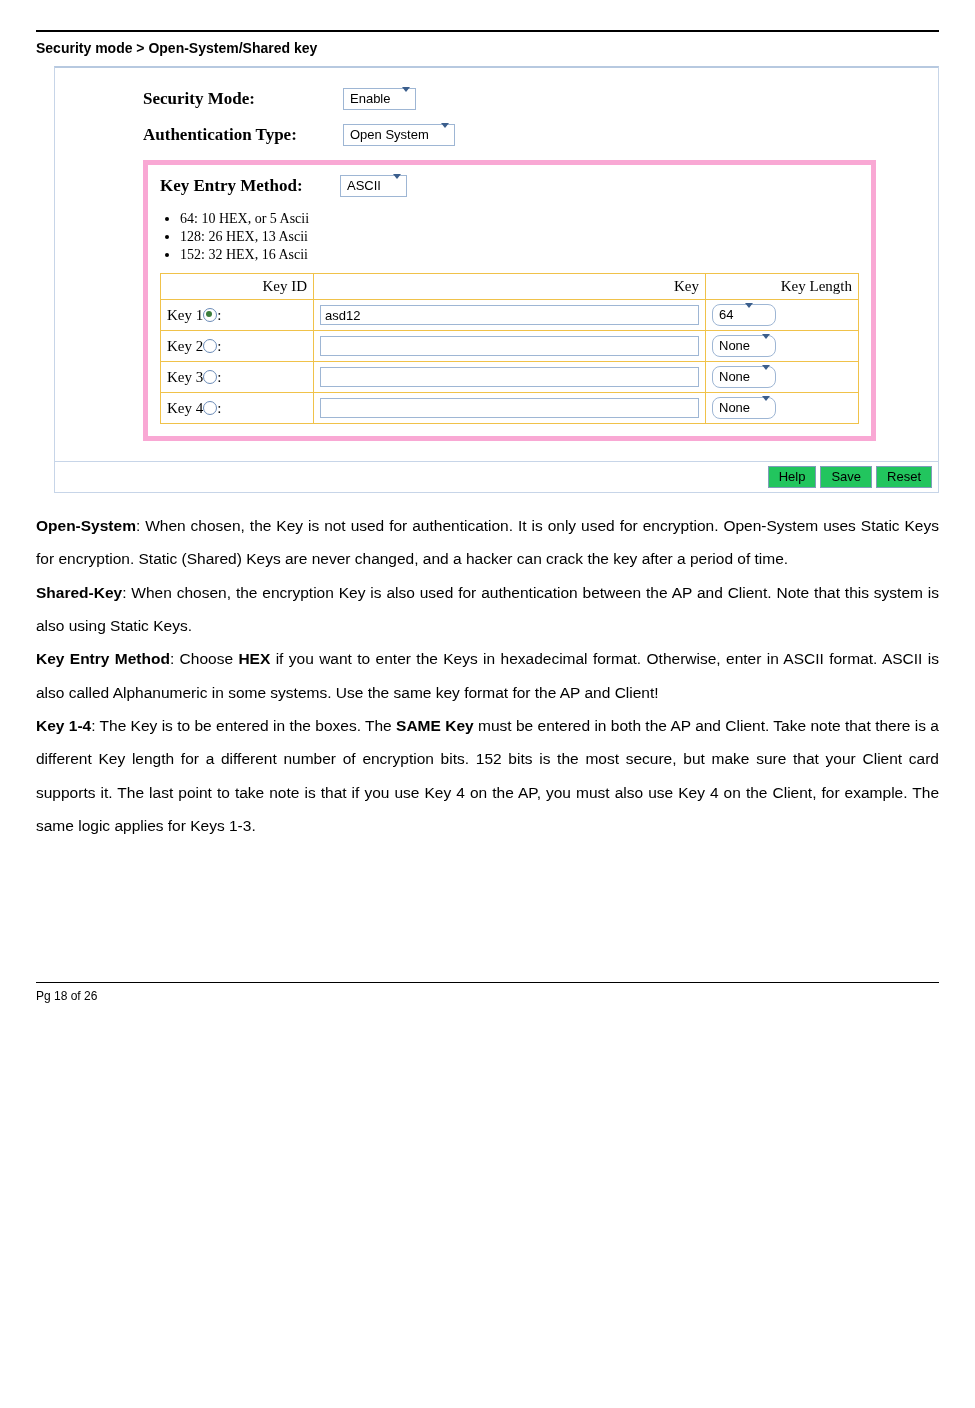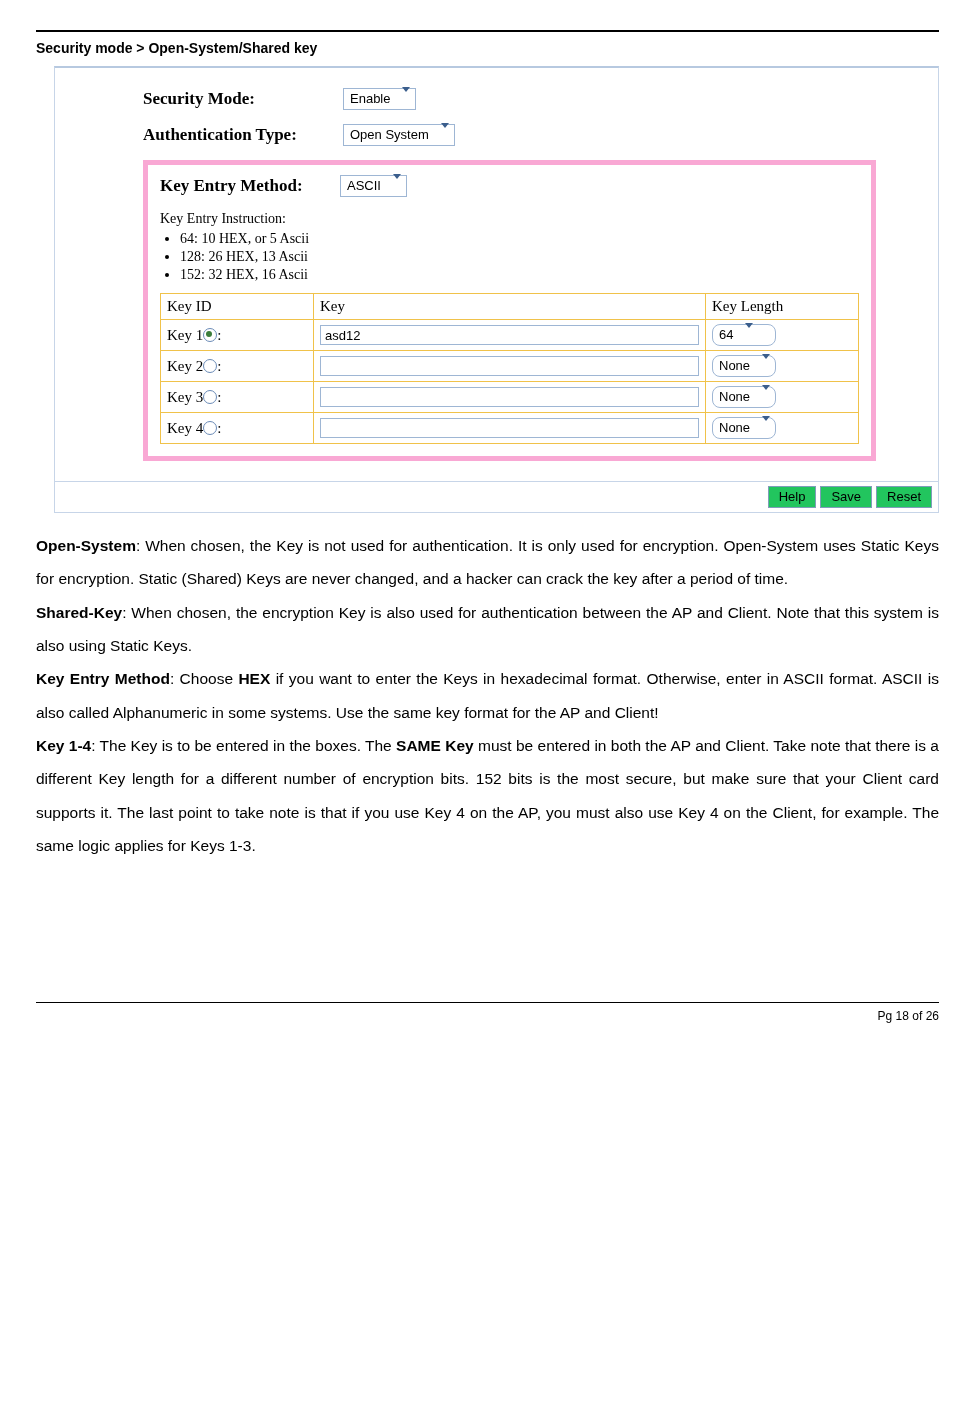--- a/index.html
+++ b/index.html
@@ -92,21 +92,21 @@
   }
   table.key-table th, table.key-table td {
     border: 1px solid #f0c24a;
     padding: 4px 6px;
     font-family: "Times New Roman", Times, serif;
     font-size: 15px;
     text-align: left;
   }
   table.key-table th {
     font-weight: normal;
-    text-align: left;
+    text-align: right;
   }
   .key-id { display: inline-flex; align-items: center; }
   .radio {
     width: 12px; height: 12px;
     border: 1px solid #6b8bb7;
     border-radius: 50%;
     display: inline-block;
     position: relative;
     vertical-align: middle;
   }
@@ -147,21 +147,21 @@
     font-family: Verdana, Geneva, sans-serif;
     font-size: 15.5px;
     line-height: 2.15;
     margin-top: 16px;
     text-align: justify;
   }
   .body-text b { font-weight: bold; }
   .page-footer {
     margin-top: 140px;
     border-top: 1px solid #000;
-    text-align: right;
+    text-align: left;
     font-size: 12px;
     padding-top: 6px;
   }
 </style>
 </head>
 <body>
 
 <hr class="topline">
 <h1 class="page-title">Security mode &gt; Open-System/Shared key</h1>
 
@@ -186,21 +186,20 @@
 
     <div class="key-box">
       <div class="row">
         <span class="lbl">Key Entry Method:</span>
         <span class="select">
           <span class="sel-text">ASCII</span>
           <span class="sel-btn"></span>
         </span>
       </div>
 
-      <div class="instr-title">Key Entry Instruction:</div>
       <ul class="instr">
         <li>64: 10 HEX, or 5 Ascii</li>
         <li>128: 26 HEX, 13 Ascii</li>
         <li>152: 32 HEX, 16 Ascii</li>
       </ul>
 
       <table class="key-table">
         <tbody>
             <tr>
           <th style="width:140px">Key ID</th>

